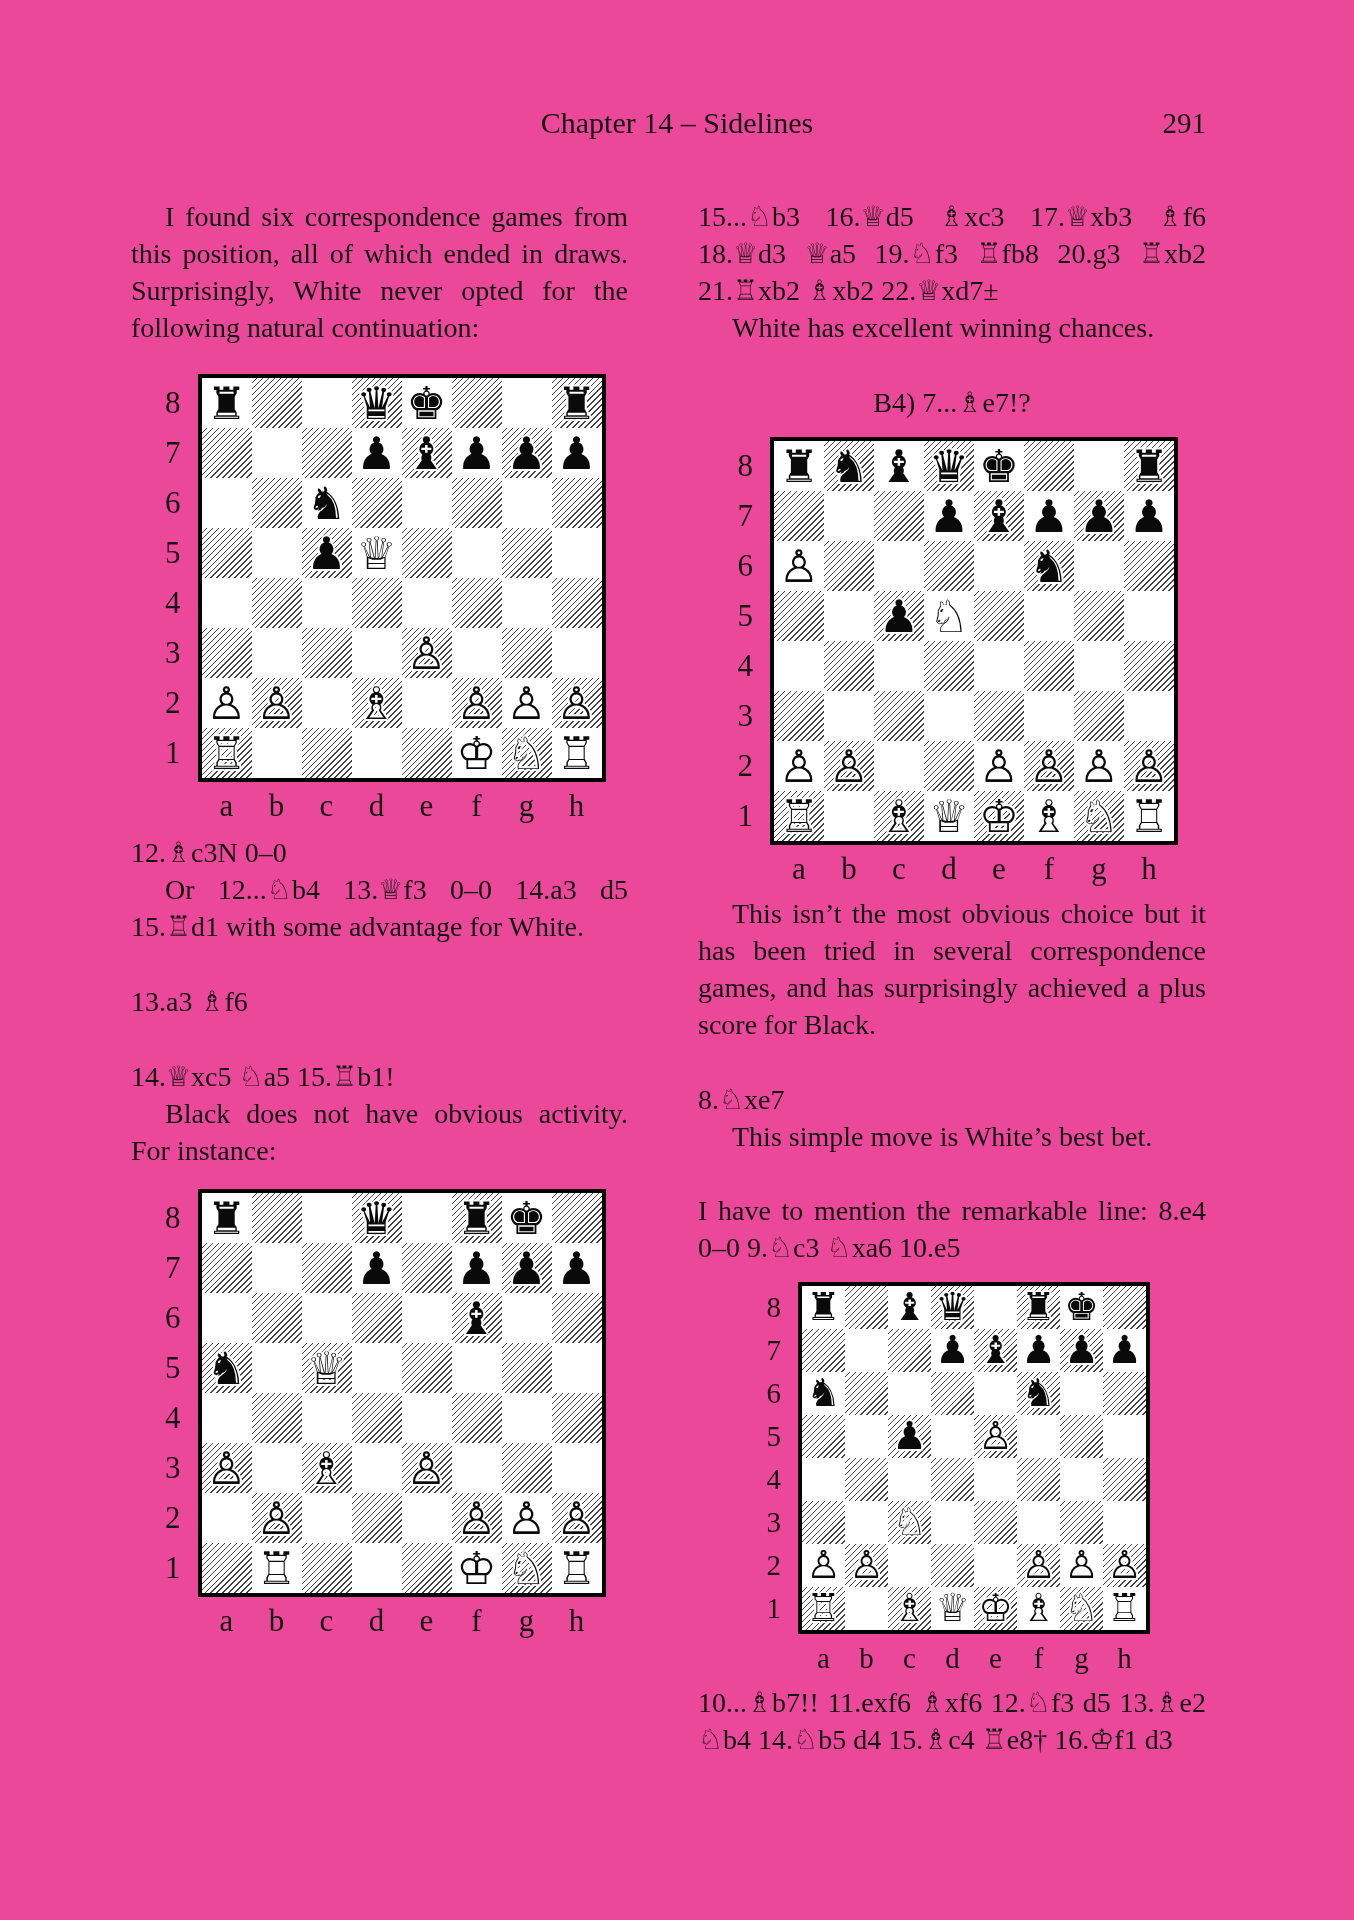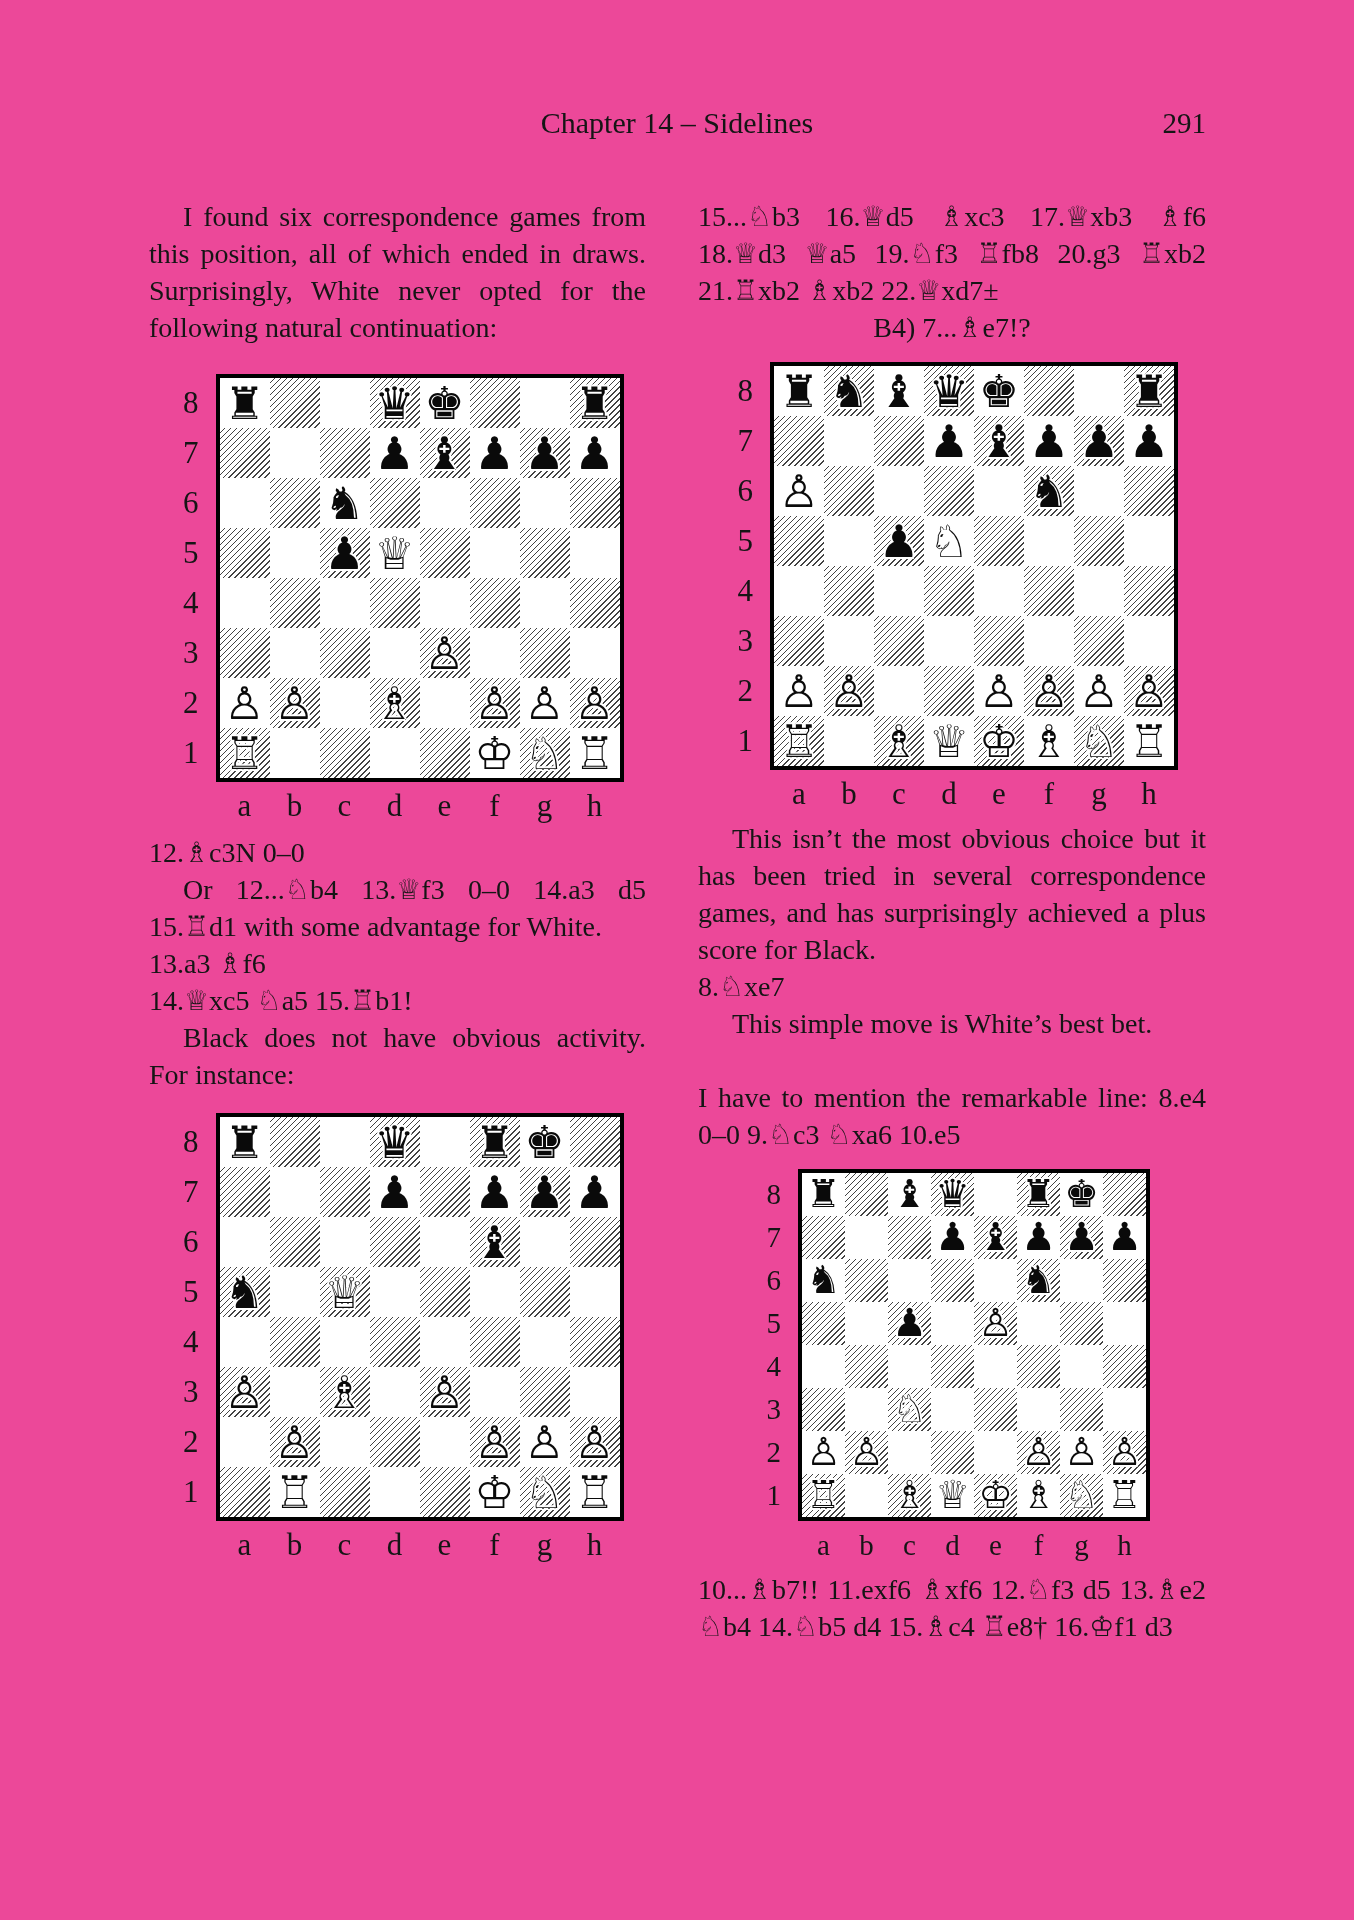--- a/index.html
+++ b/index.html
@@ -2,27 +2,27 @@
 <html><head>
 <meta charset="utf-8">
 <style>
   html,body{margin:0;padding:0;background:#fff;}
   .page{position:relative;width:1354px;height:1920px;background:#ec4899;overflow:hidden;
         font-family:"Liberation Serif","DejaVu Serif",serif;color:#151515;}
   .header-title{position:absolute;top:106px;left:0;width:100%;text-align:center;
         font-size:30px;line-height:34px;}
   .page-number{position:absolute;top:106px;right:148px;font-size:29px;line-height:34px;}
   .col{position:absolute;top:198px;}
-  .col-left{left:149px;width:497px;}
+  .col-left{left:131px;width:497px;}
   .col-right{left:698px;width:508px;}
   p{margin:0;font-size:28px;line-height:37px;text-align:justify;}
   .indent{text-indent:34px;}
   .bold{font-weight:normal;}
   .center{text-align:center;}
-  .mt{}
+  .mt{margin-top:38px;}
   .mt-sm{margin-top:37px;}
 
   
   .diagram{--sq:50px;--lab:31px;margin:28px auto 12px;width:-moz-fit-content;width:fit-content;}
   .diagram.small{--sq:43px;--lab:29px;}
   .diagram-grid{display:grid;grid-template-columns:44px max-content;}
   .ranks{display:grid;grid-template-rows:repeat(8,var(--sq));padding-top:4px;}
   .rank-label{height:var(--sq);line-height:var(--sq);text-align:right;padding-right:17px;
         font-size:var(--lab);}
   .board{display:grid;grid-template-columns:repeat(8,var(--sq));grid-template-rows:repeat(8,var(--sq));
@@ -327,20 +327,21 @@
           <div class="file-label">e</div>
           <div class="file-label">f</div>
           <div class="file-label">g</div>
           <div class="file-label">h</div>
         </div>
     </figure>
   </div>
 
   <div class="col col-right">
     <p class="bold">15...♘b3 16.♕d5 ♗xc3 17.♕xb3 ♗f6 18.♕d3 ♕a5 19.♘f3 ♖fb8 20.g3 ♖xb2 21.♖xb2 ♗xb2 22.♕xd7±</p>
+    <p class="indent">White has excellent winning chances.</p>
 
     <p class="bold center mt">B4) 7...♗e7!?</p>
 
     <figure class="diagram d3" style="margin-left:auto;margin-right:auto;">
       <div class="diagram-grid">
         <div class="ranks">
             <div class="rank-label">8</div>
             <div class="rank-label">7</div>
             <div class="rank-label">6</div>
             <div class="rank-label">5</div>

